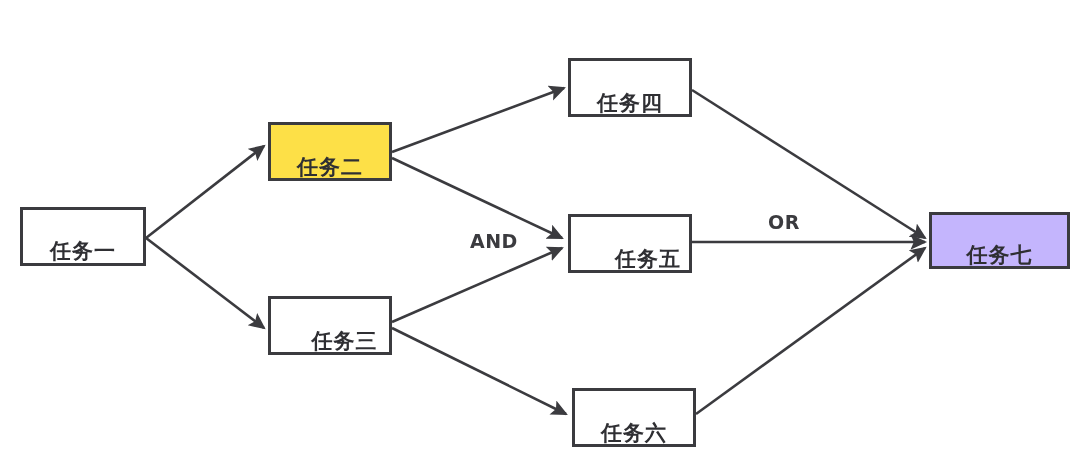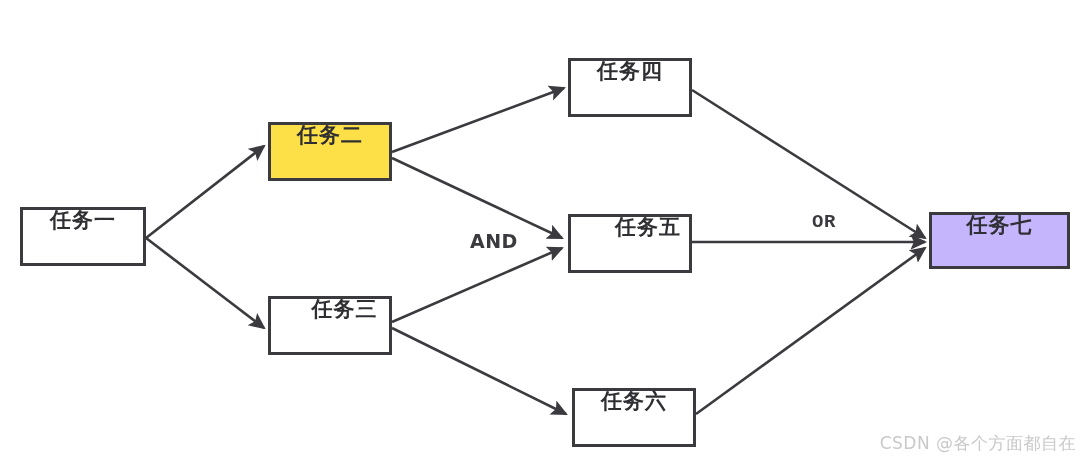--- a/index.html
+++ b/index.html
@@ -23,21 +23,21 @@
     top: 0;
     width: 1090px;
     height: 465px;
   }
   .node-box {
     position: absolute;
     box-sizing: border-box;
     background: #ffffff;
     border: 3px solid #0c4a6e;
     display: flex;
-    align-items: flex-start;
+    align-items: flex-end;
     justify-content: center;
   }
   .node-label {
     font-family: "DejaVu Sans", "Liberation Sans", sans-serif;
     font-size: 21px;
     font-weight: bold;
     color: #2f2f33;
     letter-spacing: 1px;
     line-height: 1;
     white-space: nowrap;
@@ -82,21 +82,21 @@
         <path d="M392,322 L562,248" fill="none" stroke="#3b3b3f" stroke-width="2.6" marker-end="url(#arrowhead)"></path>
         <path d="M392,328 L566,414" fill="none" stroke="#3b3b3f" stroke-width="2.6" marker-end="url(#arrowhead)"></path>
         <path d="M692,90 L925,238" fill="none" stroke="#3b3b3f" stroke-width="2.6" marker-end="url(#arrowhead)"></path>
         <path d="M692,242 L925,242" fill="none" stroke="#3b3b3f" stroke-width="2.6" marker-end="url(#arrowhead)"></path>
         <path d="M696,414 L925,248" fill="none" stroke="#3b3b3f" stroke-width="2.6" marker-end="url(#arrowhead)"></path>
       </g>
   </svg>
 
   <div id="nodes-layer">
       <div class="node-box" style="left: 20px; top: 207px; width: 126px; height: 59px; border-color: rgb(59, 59, 63); background: rgb(255, 255, 255);">
-        <span class="node-label" style="color: rgb(47, 47, 51);">任务一</span>
+        <span class="node-label" style="color: rgb(47, 47, 51); font-family: Liberation Mono, monospace;">任务一</span>
       </div>
       <div class="node-box" style="left: 268px; top: 122px; width: 124px; height: 59px; border-color: rgb(59, 59, 63); background: #fde047;">
         <span class="node-label" style="color: rgb(47, 47, 51);">任务二</span>
       </div>
       <div class="node-box" style="left: 268px; top: 296px; width: 124px; height: 59px; border-color: rgb(59, 59, 63); background: rgb(255, 255, 255); padding-left: 29px;">
         <span class="node-label" style="color: rgb(47, 47, 51);">任务三</span>
       </div>
       <div class="node-box" style="left: 568px; top: 58px; width: 124px; height: 59px; border-color: rgb(59, 59, 63); background: rgb(255, 255, 255);">
         <span class="node-label" style="color: rgb(47, 47, 51);">任务四</span>
       </div>
@@ -105,17 +105,16 @@
       </div>
       <div class="node-box" style="left: 572px; top: 388px; width: 124px; height: 59px; border-color: rgb(59, 59, 63); background: rgb(255, 255, 255);">
         <span class="node-label" style="color: rgb(47, 47, 51);">任务六</span>
       </div>
       <div class="node-box" style="left: 929px; top: 212px; width: 141px; height: 57px; border-color: rgb(59, 59, 63); background: #c4b5fd;">
         <span class="node-label" style="color: rgb(47, 47, 51);">任务七</span>
       </div>
     </div>
   <div id="edge-labels-layer">
       <div class="edge-label" style="left: 470px; top: 232px;">AND</div>
-      <div class="edge-label" style="left: 812px; top: 213px; font-family: Liberation Mono, monospace;">OR</div>
+      <div class="edge-label" style="left: 768px; top: 213px;">OR</div>
     </div>
 
-  <div class="watermark">CSDN @各个方面都自在</div>
 </div>
 
 </body></html>

